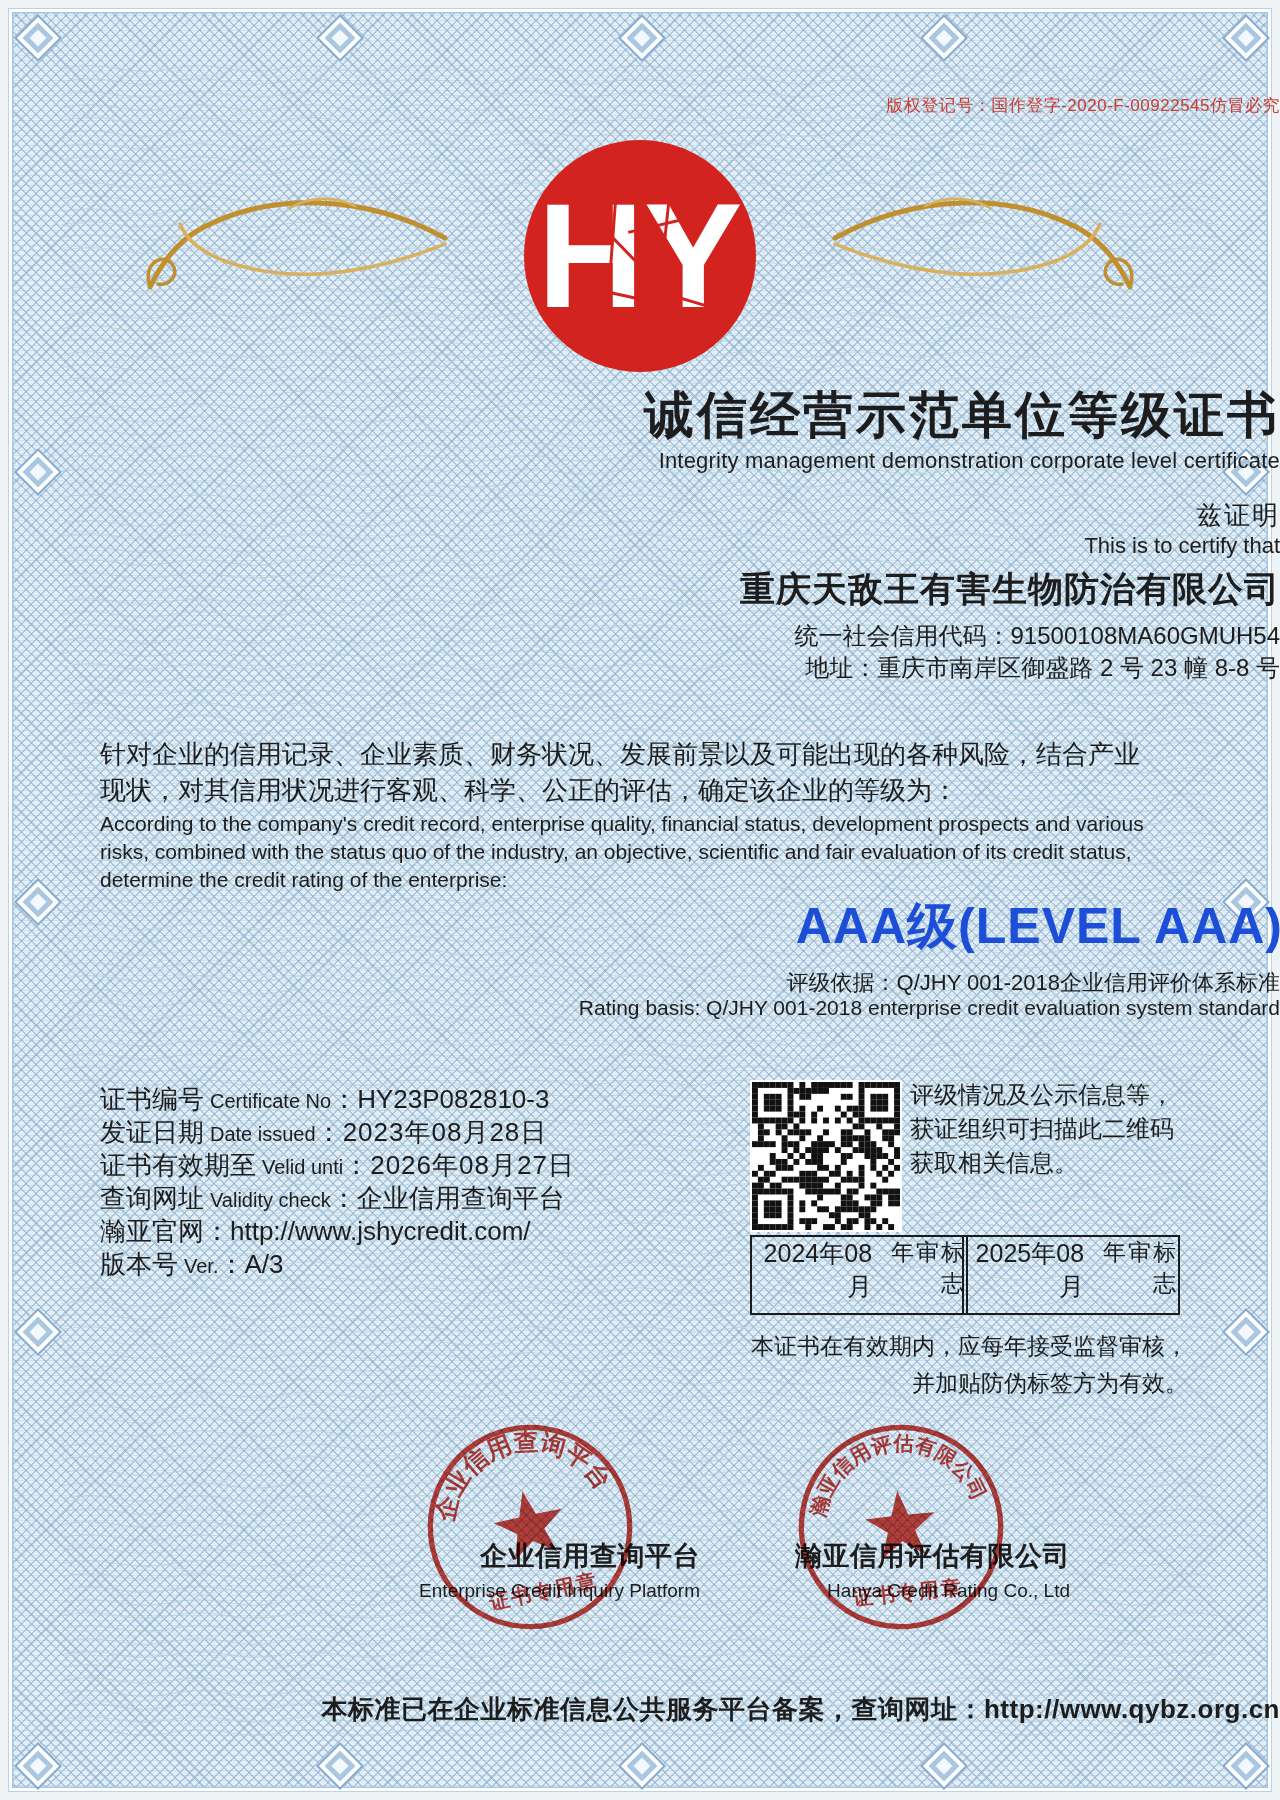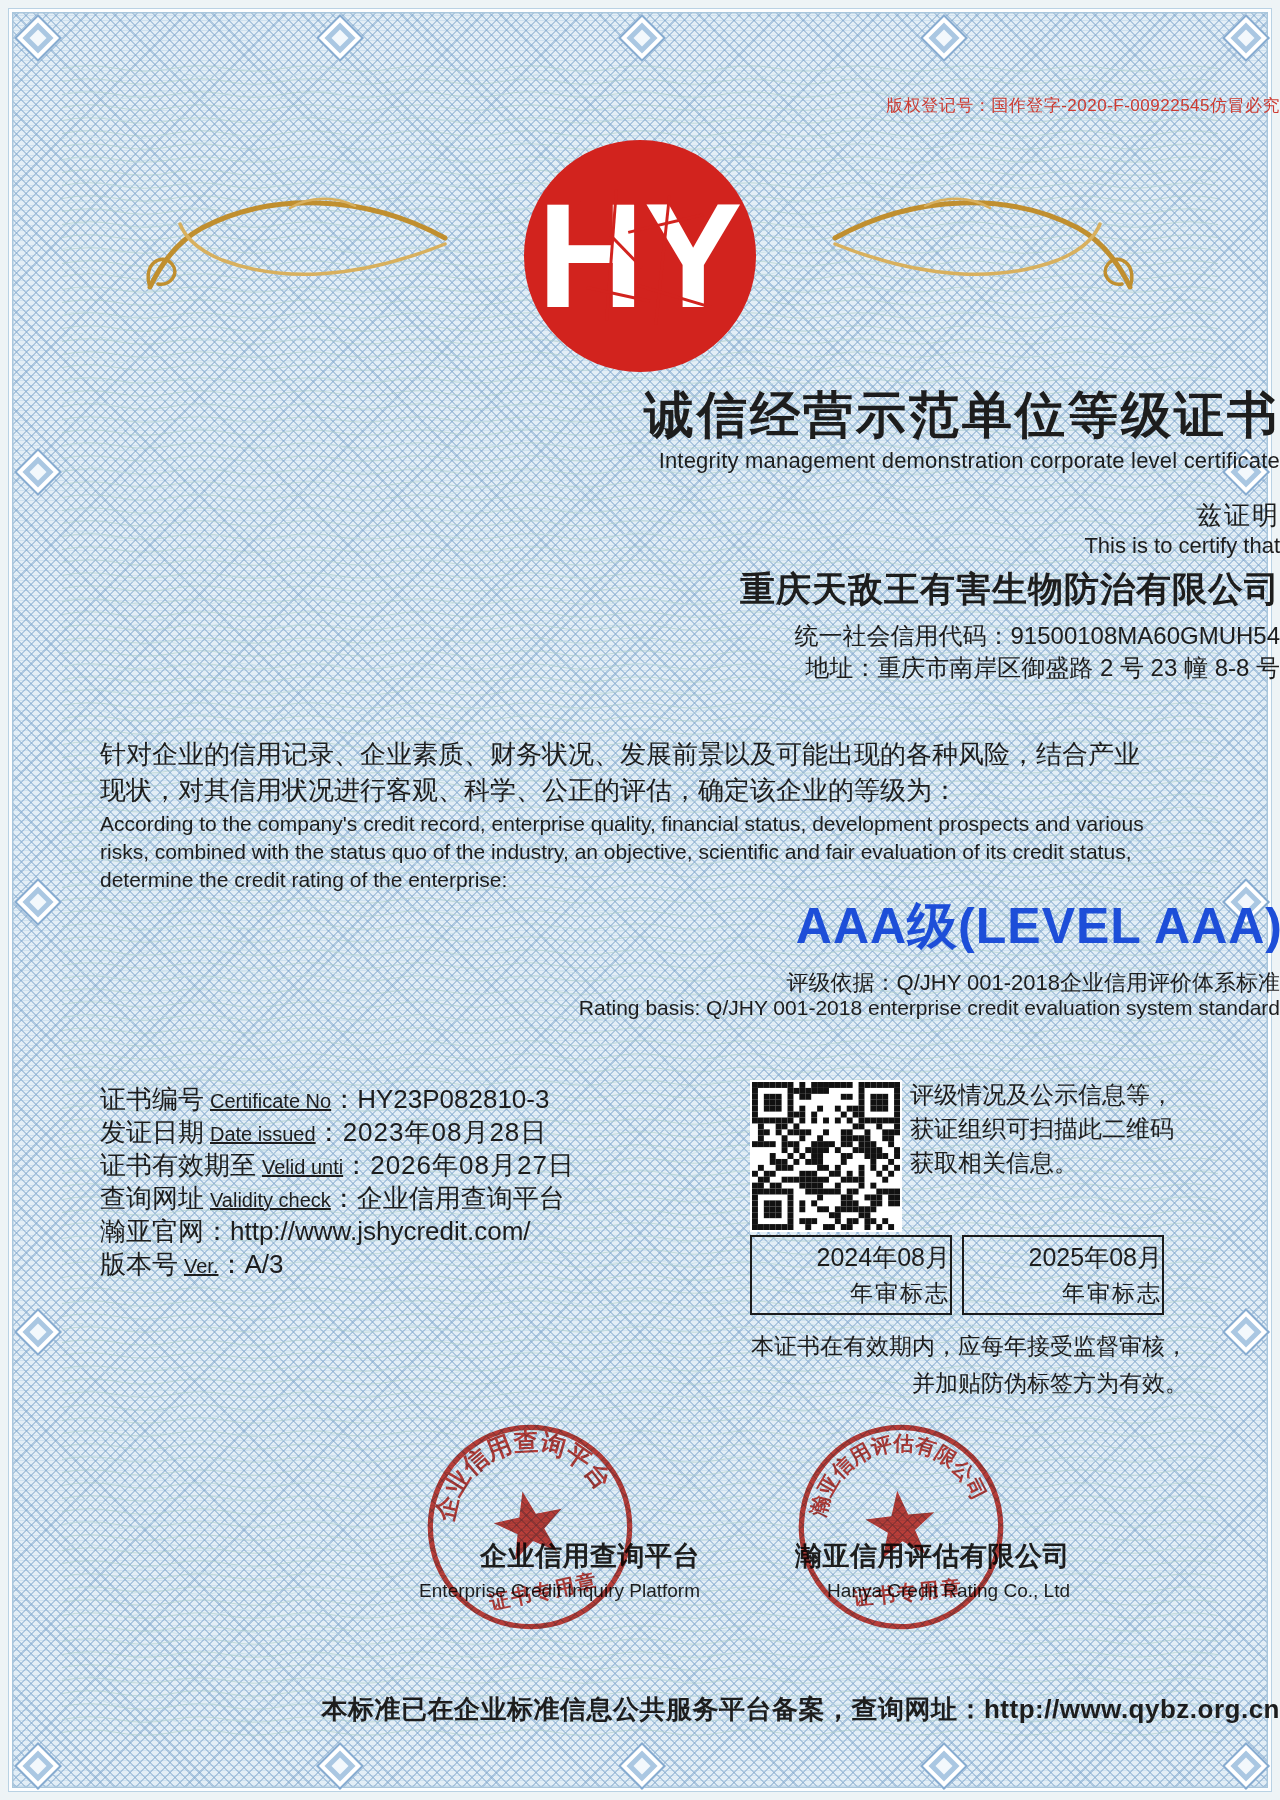--- a/index.html
+++ b/index.html
@@ -34,27 +34,27 @@
   .code-line{left:0;top:620px;width:100%;font-size:24px;}
   .addr-line{left:0;top:652px;width:100%;font-size:24px;}
   .intro-zh{left:100px;top:736px;width:1080px;font-size:26px;line-height:36px;}
   .intro-en{left:100px;top:810px;width:1080px;font-size:21px;line-height:28px;}
   .rating{left:3px;top:893px;width:100%;font-size:50px;font-weight:800;color:#1d4ed8;letter-spacing:1px;}
   .basis-zh{left:0;top:968px;width:100%;font-size:22px;}
   .basis-en{left:0;top:996px;width:100%;font-size:21px;}
   .details{left:100px;top:1082px;width:560px;}
   .d-line{display:flex;align-items:baseline;height:33px;white-space:nowrap;}
   .d-zh{font-size:26px;}
-  .d-en{font-size:20px;padding-left:6px;text-decoration:underline;}
+  .d-en{font-size:20px;padding-left:6px;}
   .d-val{font-size:26px;}
   .qrbox{left:750px;top:1080px;width:152px;height:152px;background:#ffffff;padding:2px;box-sizing:border-box;}
   .qrbox svg{width:100%;height:100%;display:block;}
   .qr-caption{left:910px;top:1078px;width:280px;font-size:24px;line-height:34px;}
-  .rbox{top:1235px;width:202px;height:80px;border:2.5px solid #1b1b1b;box-sizing:border-box;
-    display:flex;flex-direction:column;justify-content:center;gap:4px;}
+  .rbox{top:1235px;width:218px;height:80px;border:2.5px solid #1b1b1b;box-sizing:border-box;
+    display:flex;flex-direction:row;justify-content:center;gap:4px;}
   .rbox .l1{font-size:25px;}
   .rbox .l2{font-size:23px;letter-spacing:2px;}
   .rb1{left:750px;} .rb2{left:962px;}
   .sup-note{left:740px;top:1328px;width:448px;font-size:23px;line-height:37px;}
   .org{top:1538px;width:340px;}
   .org .zh{font-size:27px;font-weight:bold;letter-spacing:.5px;}
   .org .en{font-size:19px;margin-top:6px;}
   .org-l{left:360px;} .org-r{left:730px;}
   .seal{width:230px;height:230px;top:1412px;opacity:.88;mix-blend-mode:multiply;z-index:6;}
   .seal-l{left:415px;transform:rotate(-12deg);}

